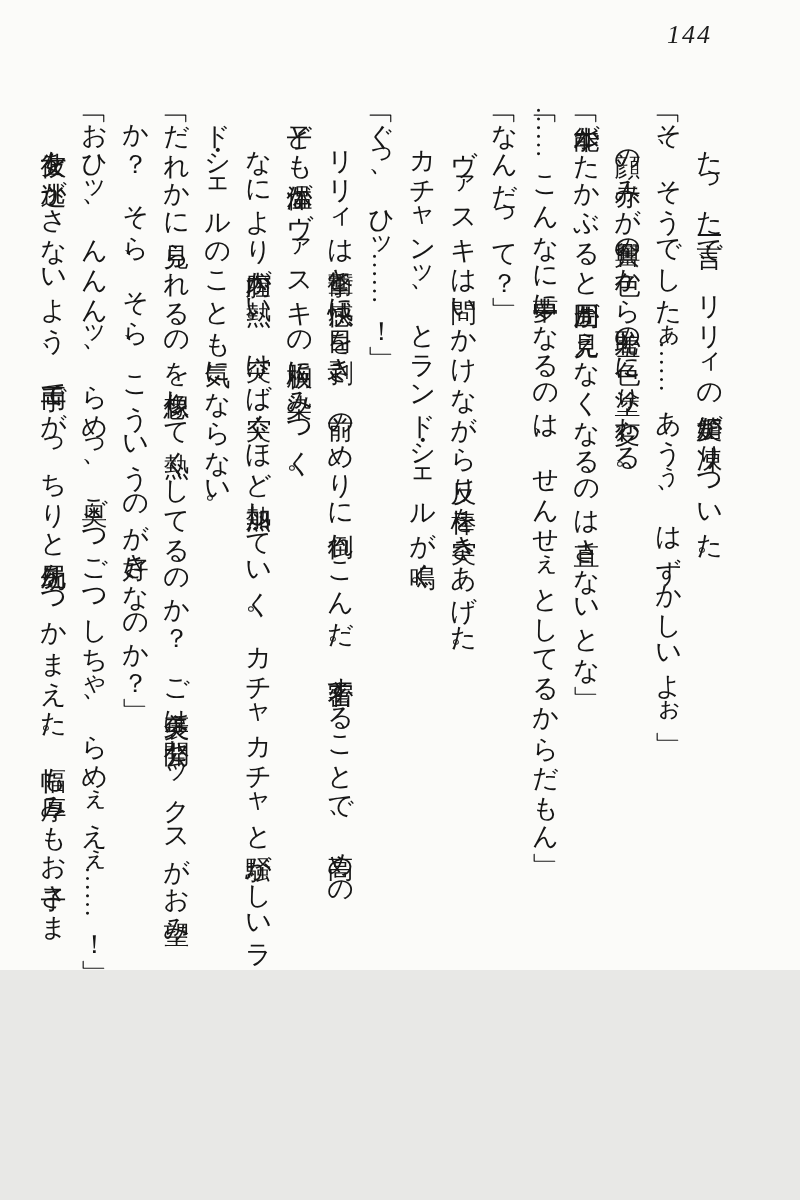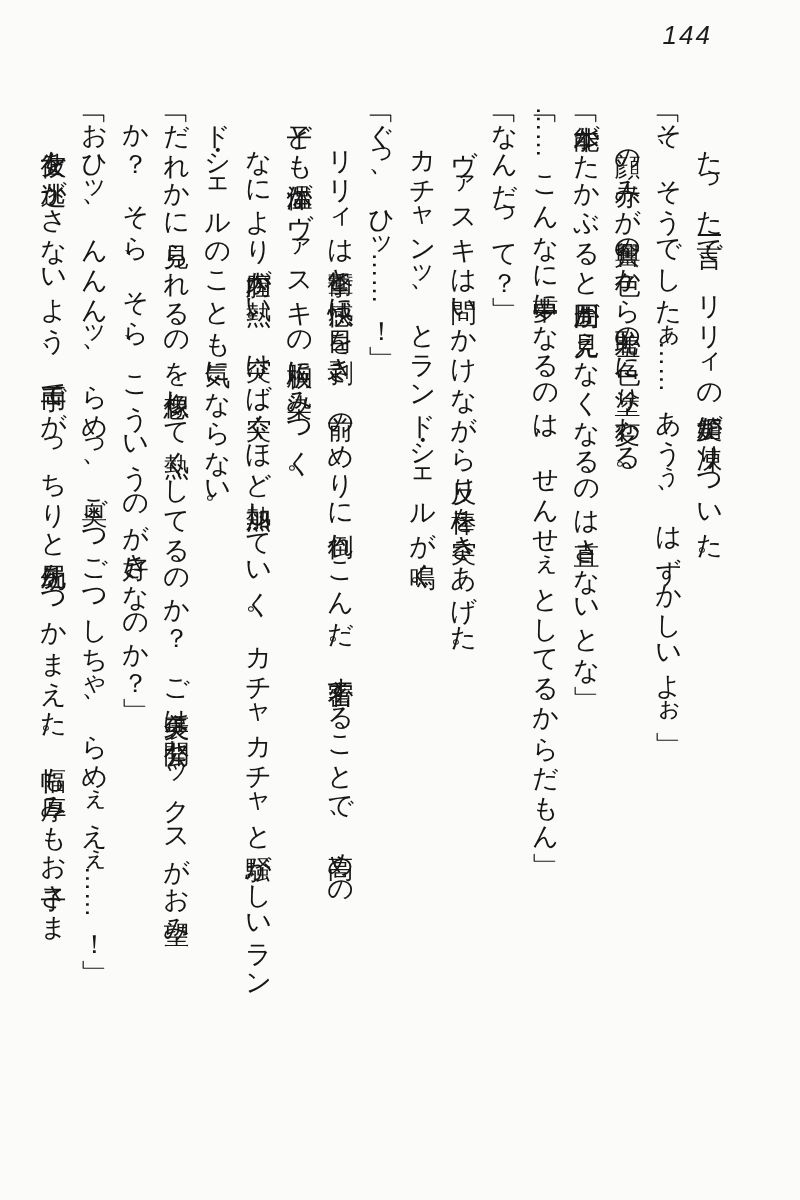--- a/index.html
+++ b/index.html
@@ -3,25 +3,25 @@
 <meta charset="utf-8">
 <style>
   html, body {
     margin: 0;
     padding: 0;
     background: #e8e8e6;
   }
   .page {
     position: relative;
     width: 800px;
-    height: 1200px;
+    height: 970px;
     margin: 0 auto;
     background: #fbfbf9;
     overflow: hidden;
-    font-family: Liberation Sans, sans-serif;
+    font-family: Liberation Serif, serif;
     color: #161616;
   }
   .page-number {
     position: absolute;
     top: 20px;
     right: 88px;
     font-size: 26px;
     font-style: italic;
     letter-spacing: 2px;
     color: #1d1d1d;

